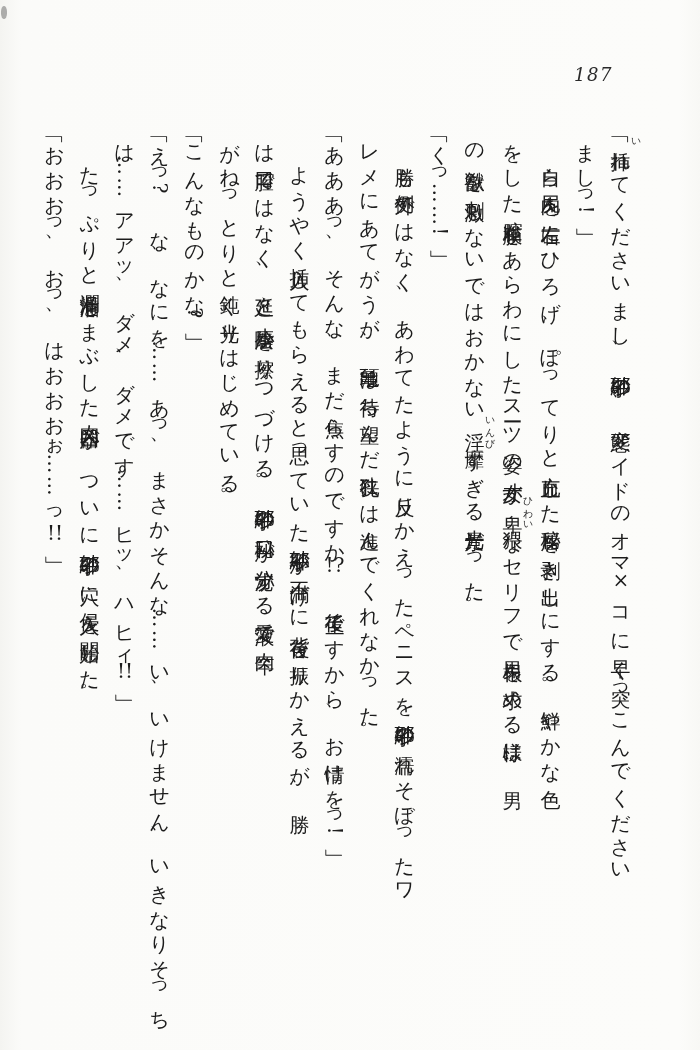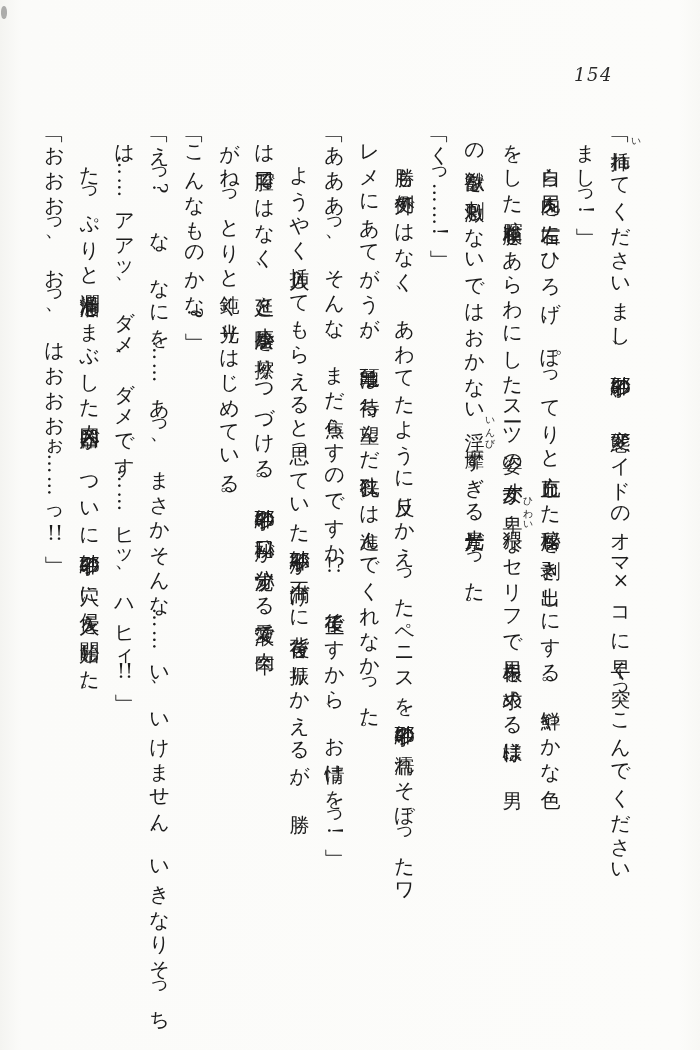--- a/index.html
+++ b/index.html
@@ -72,21 +72,21 @@
     font-size: 10px;
     letter-spacing: 0;
     color: #2a2a2a;
   }
 </style>
 </head>
 <body>
 
 <div class="page">
   <span class="scan-smudge"></span>
-  <div class="page-number">154</div>
+  <div class="page-number">187</div>
   <div class="text-area" id="text-area">
       <div class="vline">「<ruby>挿<rt>い</rt></ruby>れてくださいまし、紗耶子の、変態メイドのオマ×コに早く突っこんでください</div>
       <div class="vline">ましっ!」</div>
       <div class="vline indent">自ら尻肉を左右にひろげ、ぽってりと充血した秘唇を剥き出しにする。鮮やかな色</div>
       <div class="vline">をした膣粘膜をあらわにしたスーツ姿の才女が<ruby>卑猥<rt>ひわい</rt></ruby>なセリフで男根を求める様は、男</div>
       <div class="vline">の獣欲を刺激しないではおかない<ruby>淫靡<rt>いんび</rt></ruby>すぎる光景だった。</div>
       <div class="vline">「くっ……!」</div>
       <div class="vline indent">勝も例外ではなく、あわてたように反りかえったペニスを紗耶子の濡れそぼったワ</div>
       <div class="vline">レメにあてがうが、亀頭は待ち望んだ狭孔には進んでくれなかった。</div>
       <div class="vline">「あああっ、そんな、まだ焦らすのですか<span class="tcy">!?</span>　後生ですから、お情けをっ!」</div>

